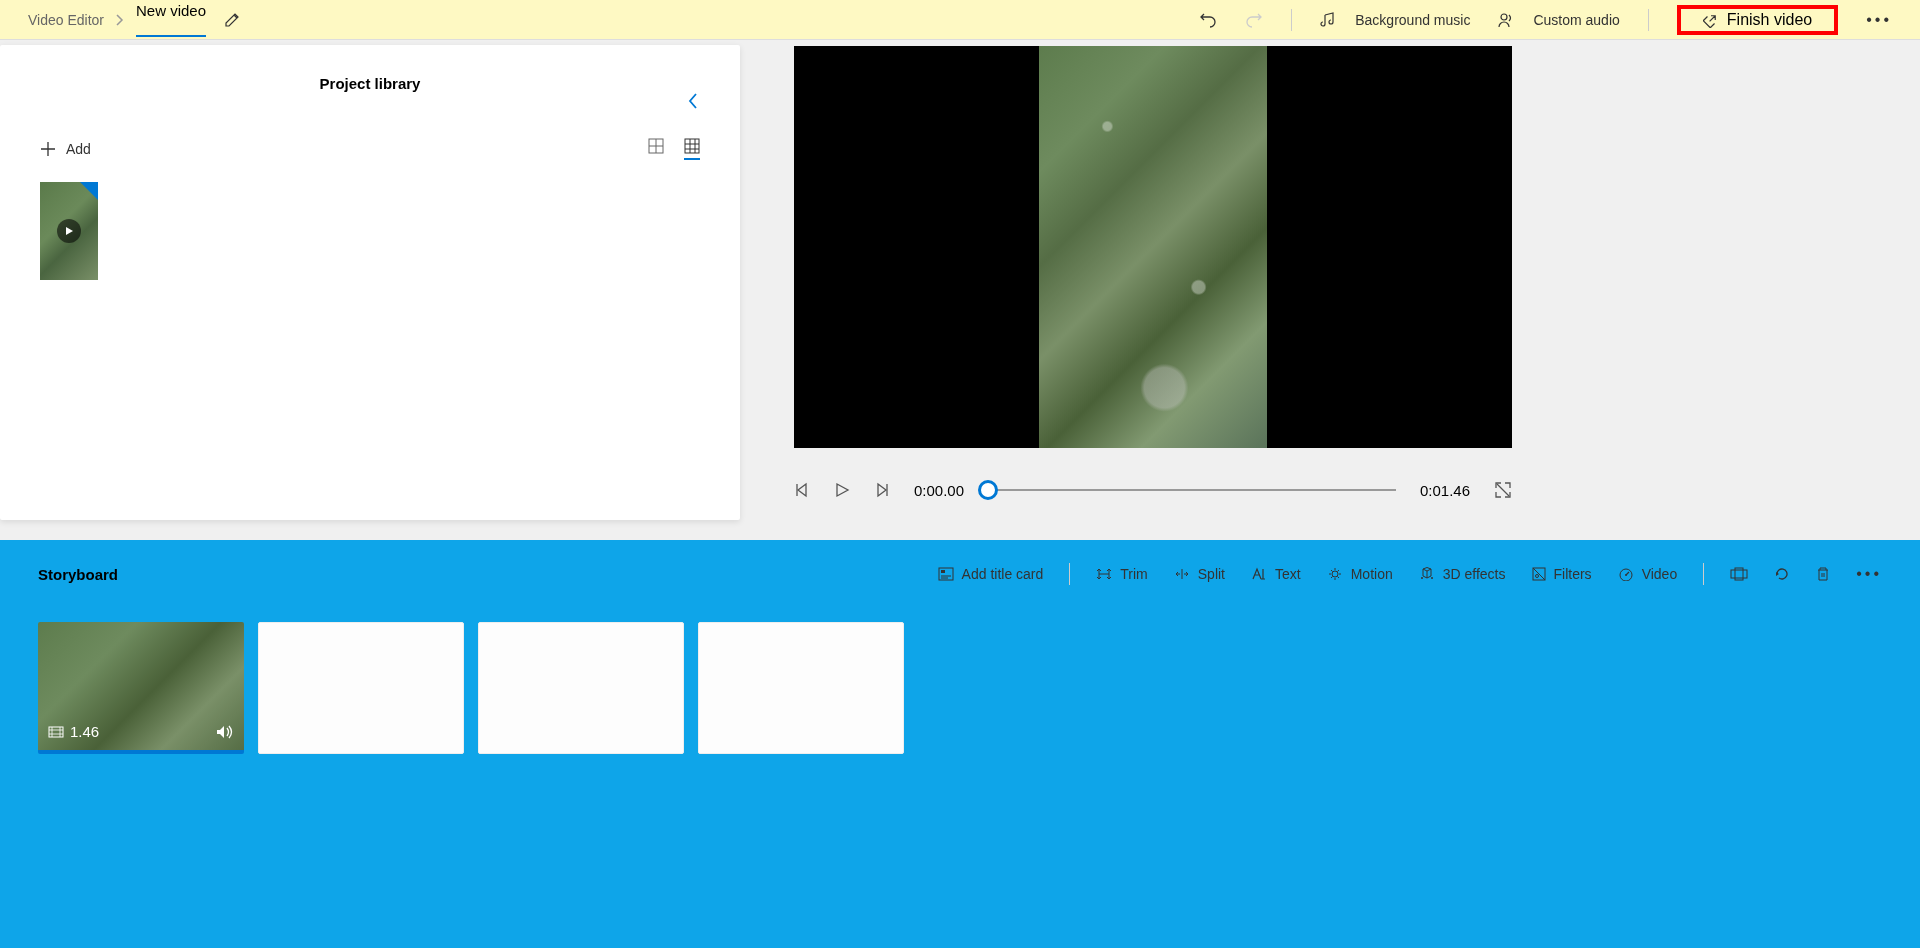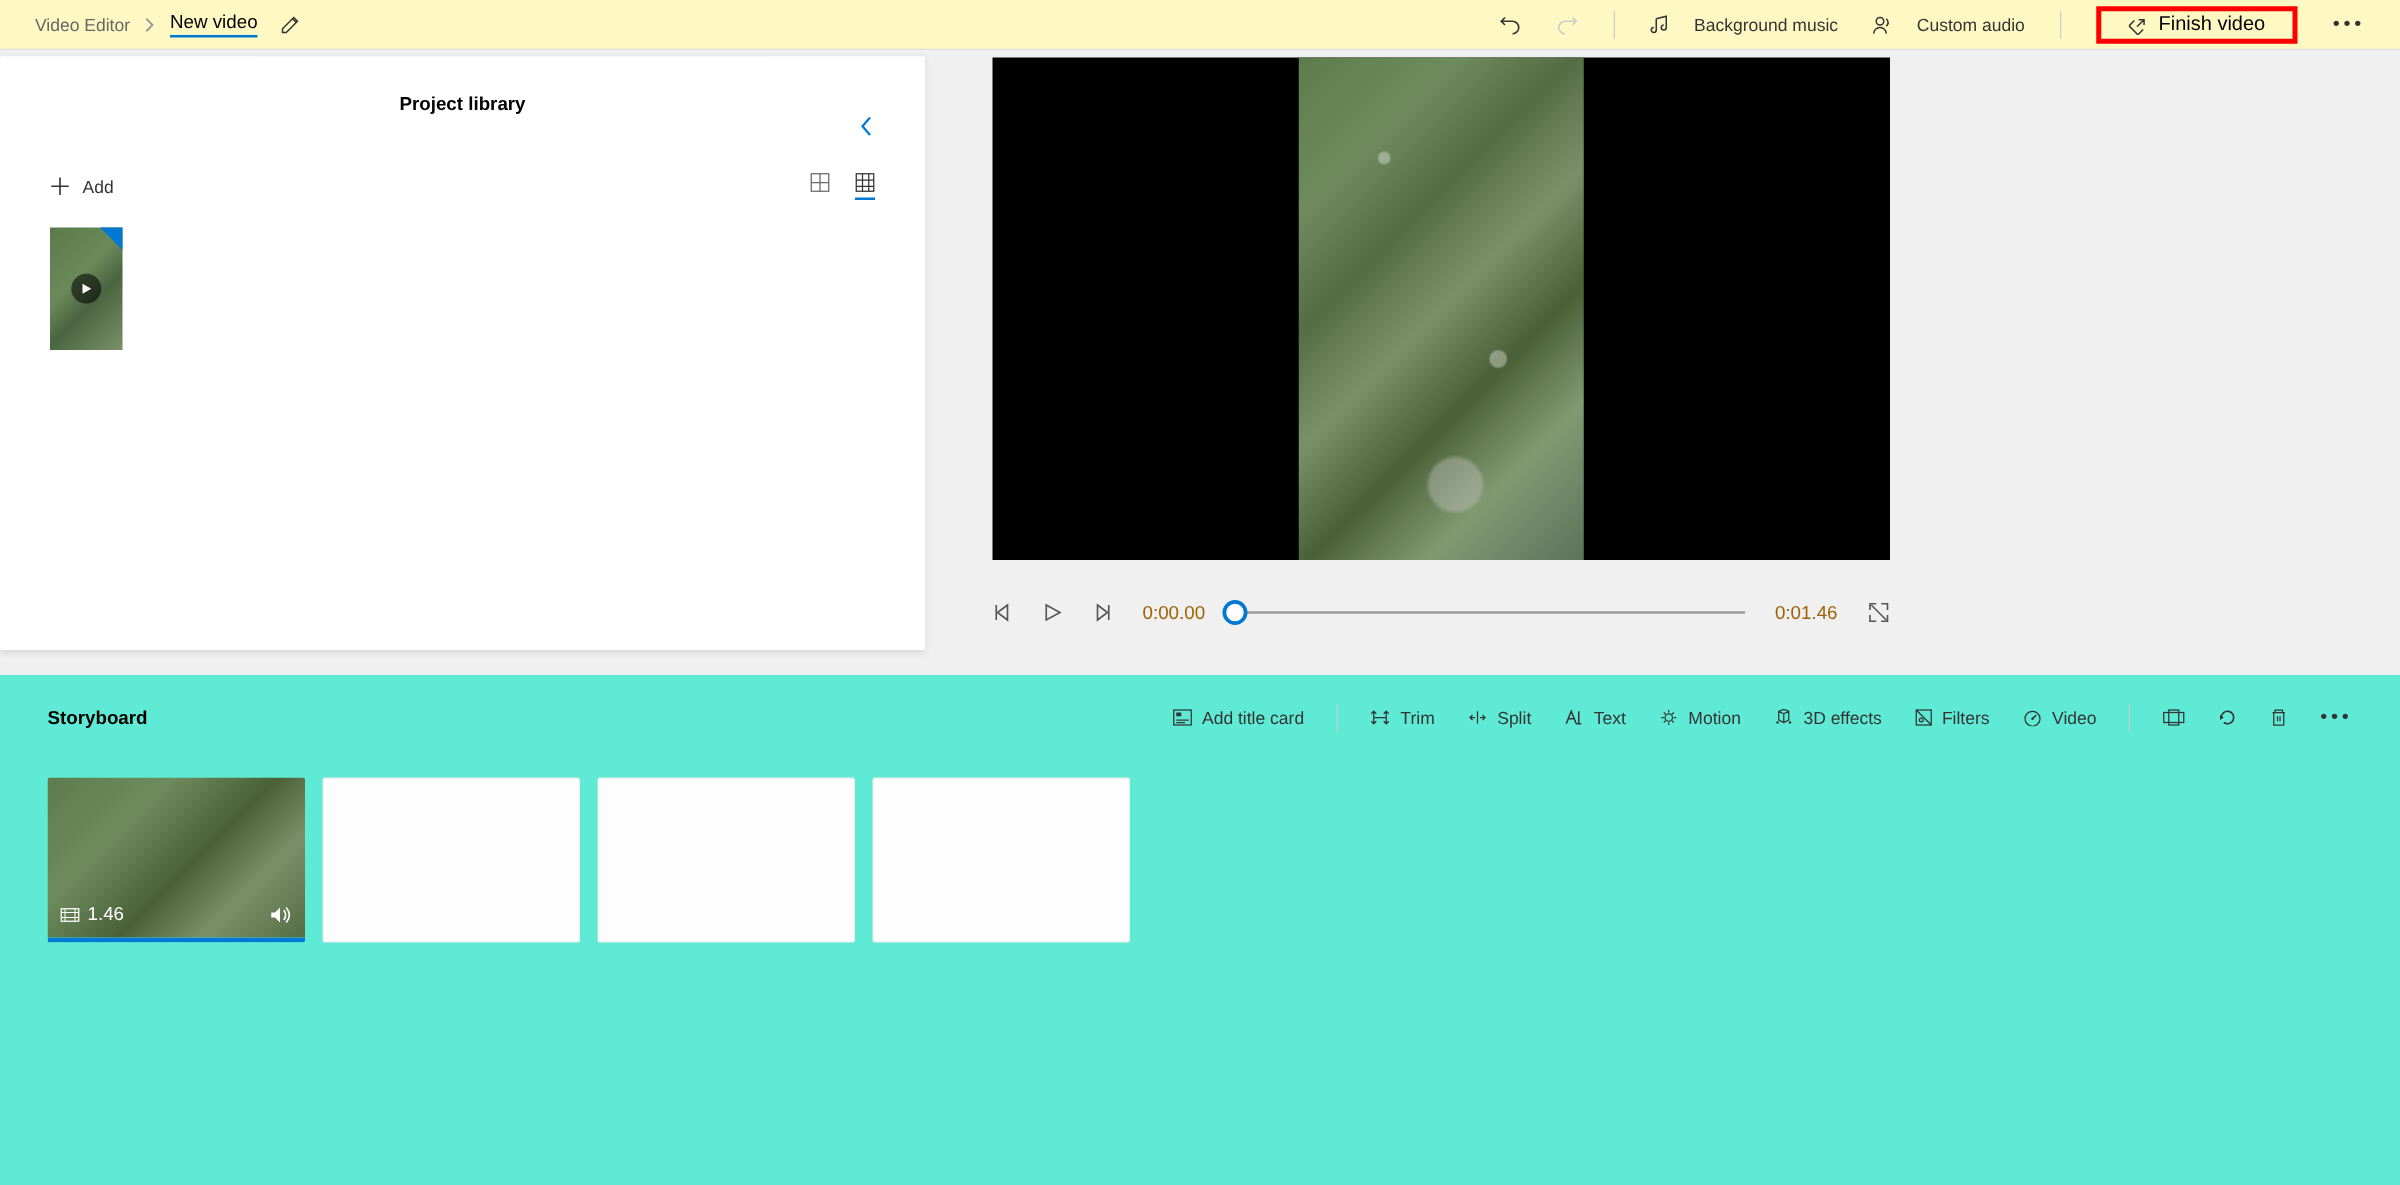--- a/index.html
+++ b/index.html
@@ -2,21 +2,21 @@
 <html><head>
 <meta charset="utf-8">
 <style>
 * { margin: 0; padding: 0; box-sizing: border-box; font-family: "Segoe UI", Arial, sans-serif; }
 body { width: 1920px; height: 948px; background: #f0f0f0; overflow: hidden; position: relative; }
 
 
 .topbar { height: 40px; background: #fef9c3; display: flex; align-items: center; padding: 0 28px; border-bottom: 1px solid #ddd; }
 .breadcrumb { display: flex; align-items: center; gap: 12px; }
 .bc-item { color: #666; font-size: 14px; }
-.bc-item.active { color: #000; font-size: 15px; border-bottom: 2px solid #0078d4; padding-bottom: 2px; }
+.bc-item.active { color: #000; font-size: 15px; border-bottom: 2px solid #0078d4; padding-bottom: 16px; }
 .bc-sep { color: #999; font-size: 12px; }
 .pencil { margin-left: 18px; color: #333; cursor: pointer; }
 .topbar-right { margin-left: auto; display: flex; align-items: center; gap: 28px; }
 .tb-btn { display: flex; align-items: center; gap: 19px; font-size: 14px; color: #333; cursor: pointer; }
 .tb-btn.disabled { color: #bbb; }
 .tb-sep { width: 1px; height: 22px; background: #ccc; }
 .finish-video { border: 4px solid #ff0000; padding: 2px 22px; display: flex; align-items: center; gap: 8px; }
 .more-dots { letter-spacing: 3px; font-size: 16px; color: #333; cursor: pointer; }
 
 
@@ -42,27 +42,27 @@
 .preview-img { position: absolute; top: 0; left: 50%; transform: translateX(-50%); width: 228px; height: 100%; background:
   linear-gradient(135deg,#5d7c4d 0%,#6e8b5e 20%,#556d45 35%,#7a9068 50%,#4a6138 65%,#829a72 80%,#5a735a 100%); }
 .preview-img::after { content: ""; position: absolute; inset: 0; background:
   radial-gradient(circle at 30% 20%, rgba(255,255,255,0.35) 4px, transparent 6px),
   radial-gradient(circle at 70% 60%, rgba(255,255,255,0.35) 6px, transparent 8px),
   radial-gradient(circle at 55% 85%, rgba(200,200,200,0.4) 20px, transparent 24px); }
 
 
 .preview-ctrl { position: absolute; top: 470px; left: 794px; width: 718px; height: 40px; display: flex; align-items: center; gap: 24px; }
 .pc-btn { color: #555; cursor: pointer; }
-.pc-time { font-size: 15px; color: #a16207; }
+.pc-time { font-size: 15px; color: #000000; }
 .pc-track { flex: 1; height: 2px; background: #999; position: relative; }
 .pc-thumb { position: absolute; top: 50%; left: 0; transform: translate(-50%,-50%); width: 20px; height: 20px; border-radius: 50%; background: #fff; border: 3px solid #0078d4; }
 .pc-fullscreen { color: #555; cursor: pointer; }
 
 
-.storyboard { position: absolute; top: 540px; left: 0; right: 0; bottom: 0; background: #5eead4; padding: 18px 38px; }
+.storyboard { position: absolute; top: 540px; left: 0; right: 0; bottom: 0; background: #0ea5e9; padding: 18px 38px; }
 .sb-header { display: flex; align-items: center; height: 32px; }
 .sb-title { font-size: 15px; font-weight: 600; }
 .sb-tools { margin-left: auto; display: flex; align-items: center; gap: 26px; }
 .sb-tool { display: flex; align-items: center; gap: 8px; font-size: 14px; color: #333; cursor: pointer; }
 .sb-sep { width: 1px; height: 22px; background: #ccc; }
 .sb-track { display: flex; gap: 14px; margin-top: 32px; }
 .sb-clip { width: 206px; height: 132px; border-radius: 2px; position: relative; }
 .sb-clip.filled { background: linear-gradient(135deg,#5d7c4d 0%,#6e8b5e 30%,#4a6138 55%,#7a9068 75%,#556d45 100%); border-bottom: 4px solid #0078d4; }
 .sb-clip.empty { background: #fdfdfd; border: 1px solid #eee; }
 .sb-clip-dur { position: absolute; bottom: 10px; left: 10px; display: flex; align-items: center; gap: 6px; color: #fff; font-size: 15px; }

